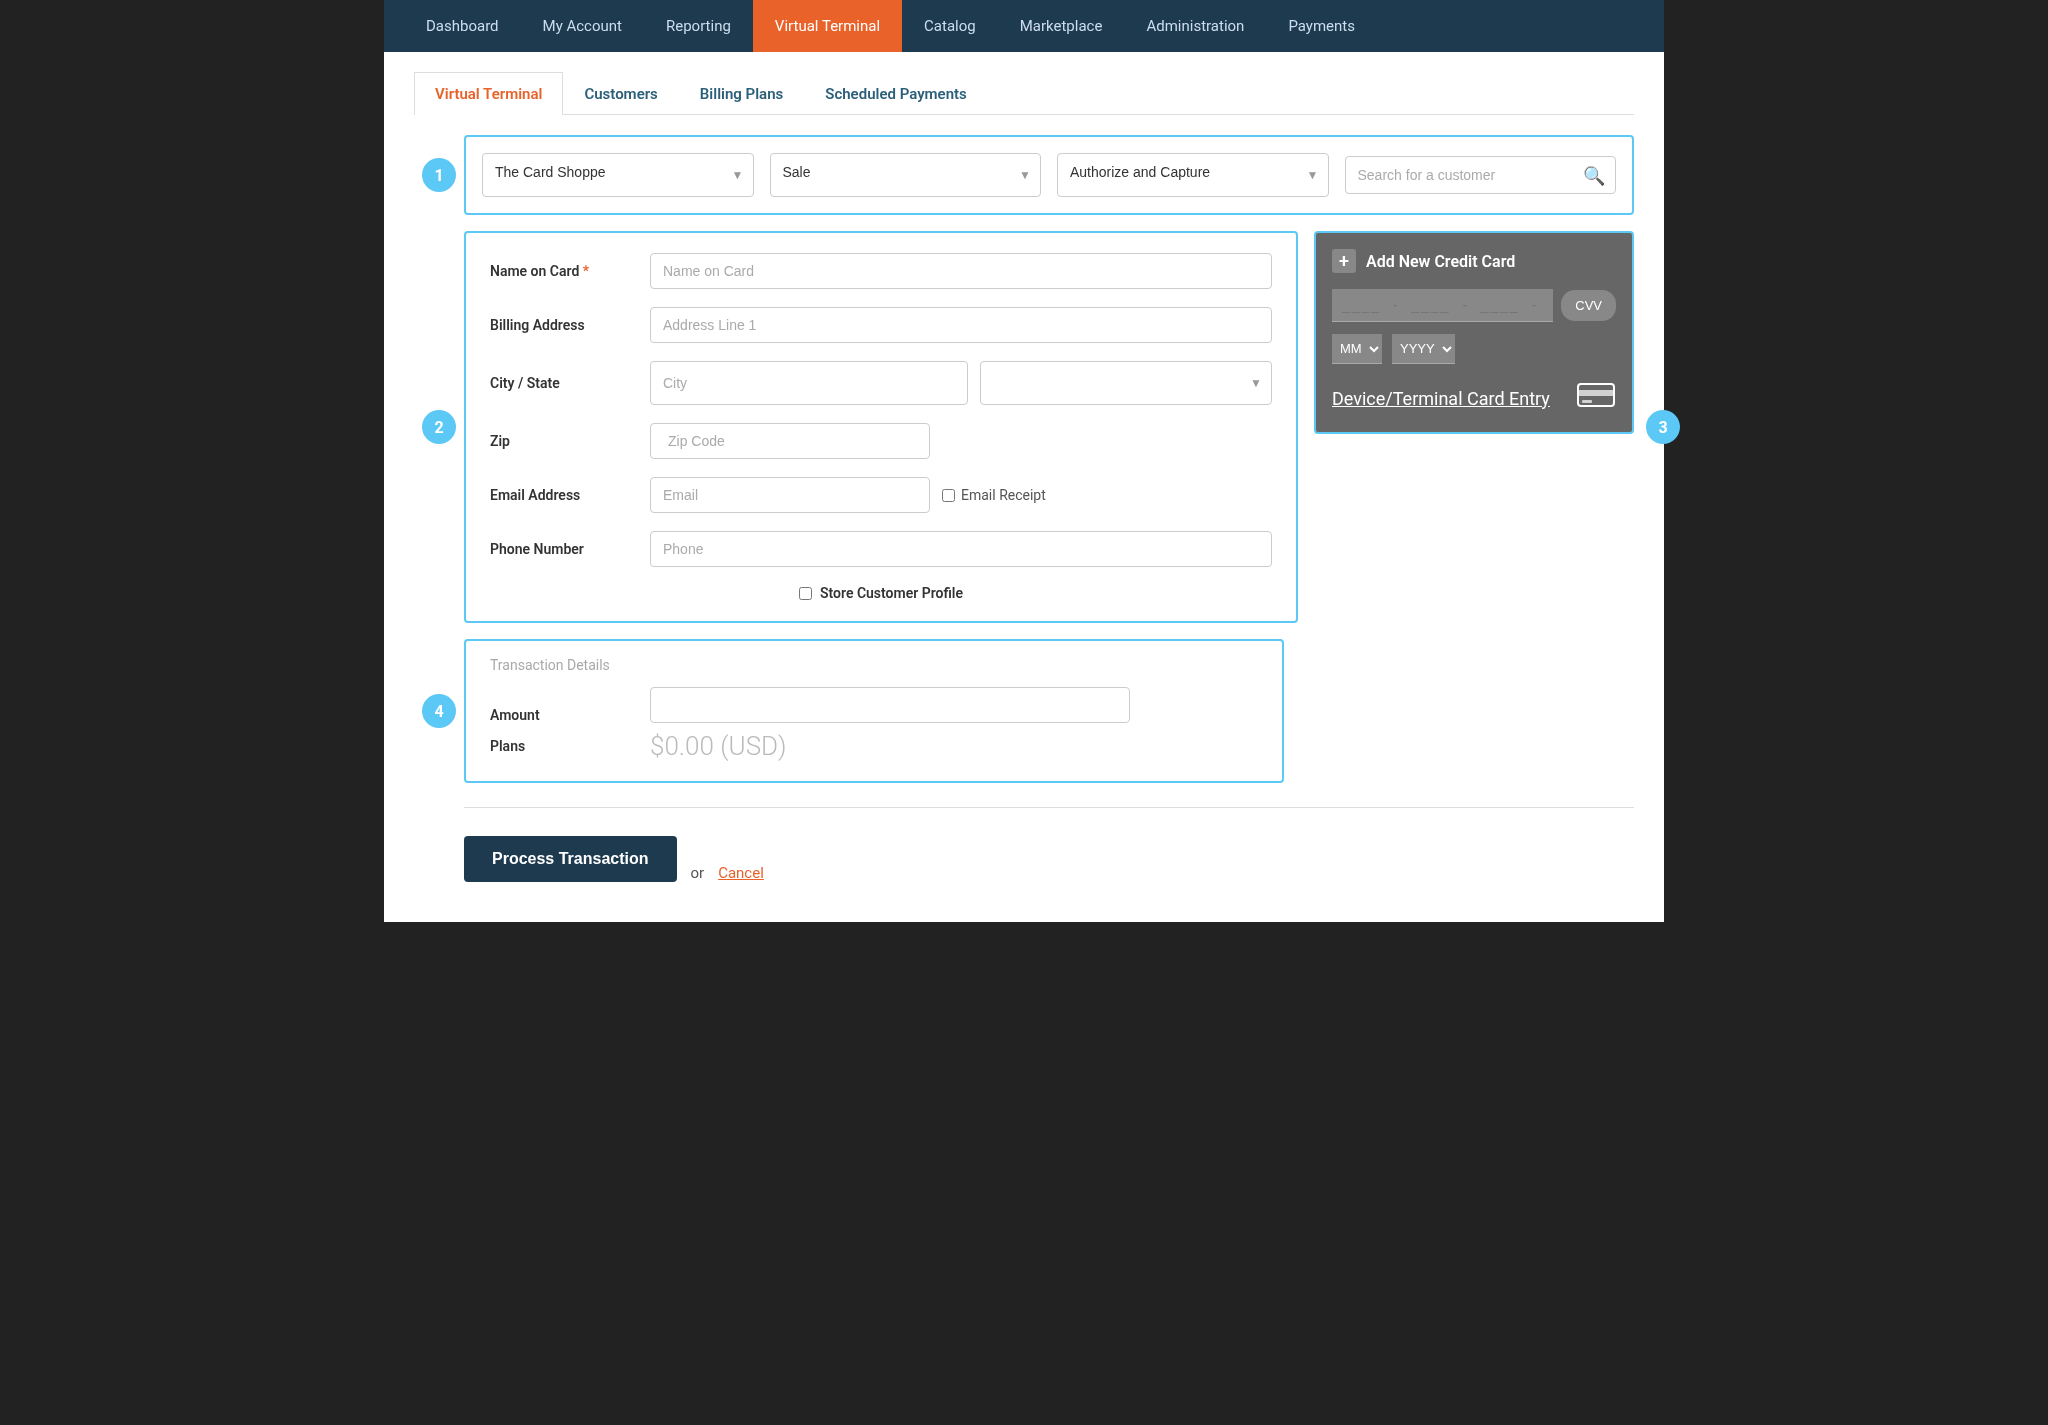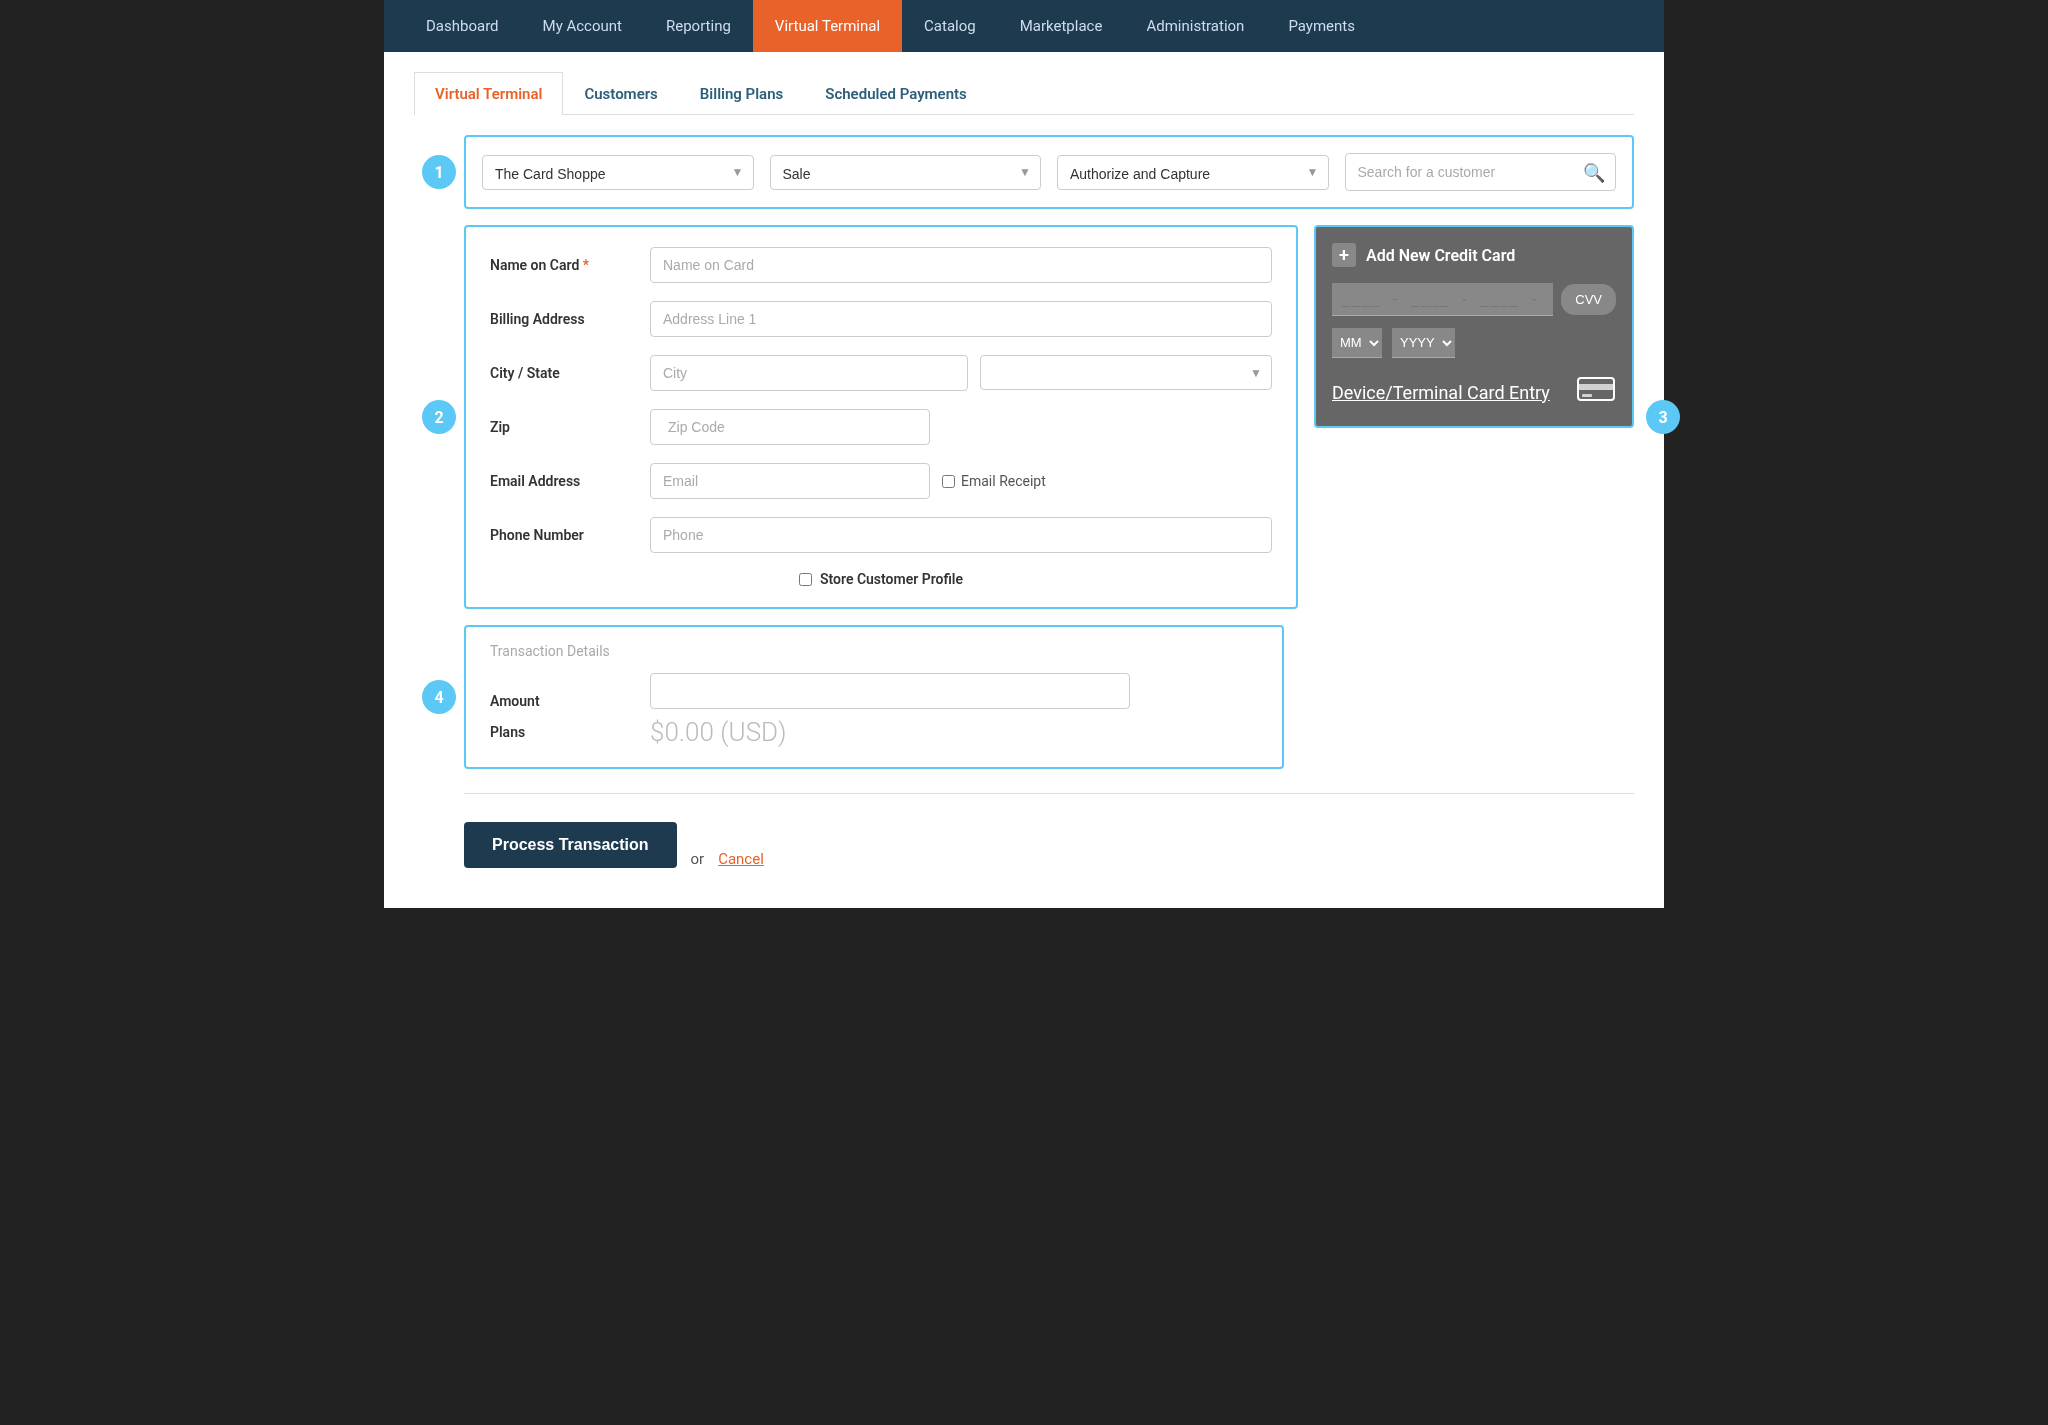--- a/index.html
+++ b/index.html
@@ -85,21 +85,21 @@
       gap: 16px;
       align-items: center;
     }
 
     .select-wrapper {
       position: relative;
       flex: 1;
     }
     .select-wrapper select {
       width: 100%;
-      padding: 10px 32px 7px 12px;
+      padding: 10px 32px 16px 12px;
       border: 1px solid #ccc;
       border-radius: 4px;
       font-size: 14px;
       background: #fff;
       appearance: none;
       cursor: pointer;
       color: #333;
     }
     .select-arrow {
       position: absolute;

